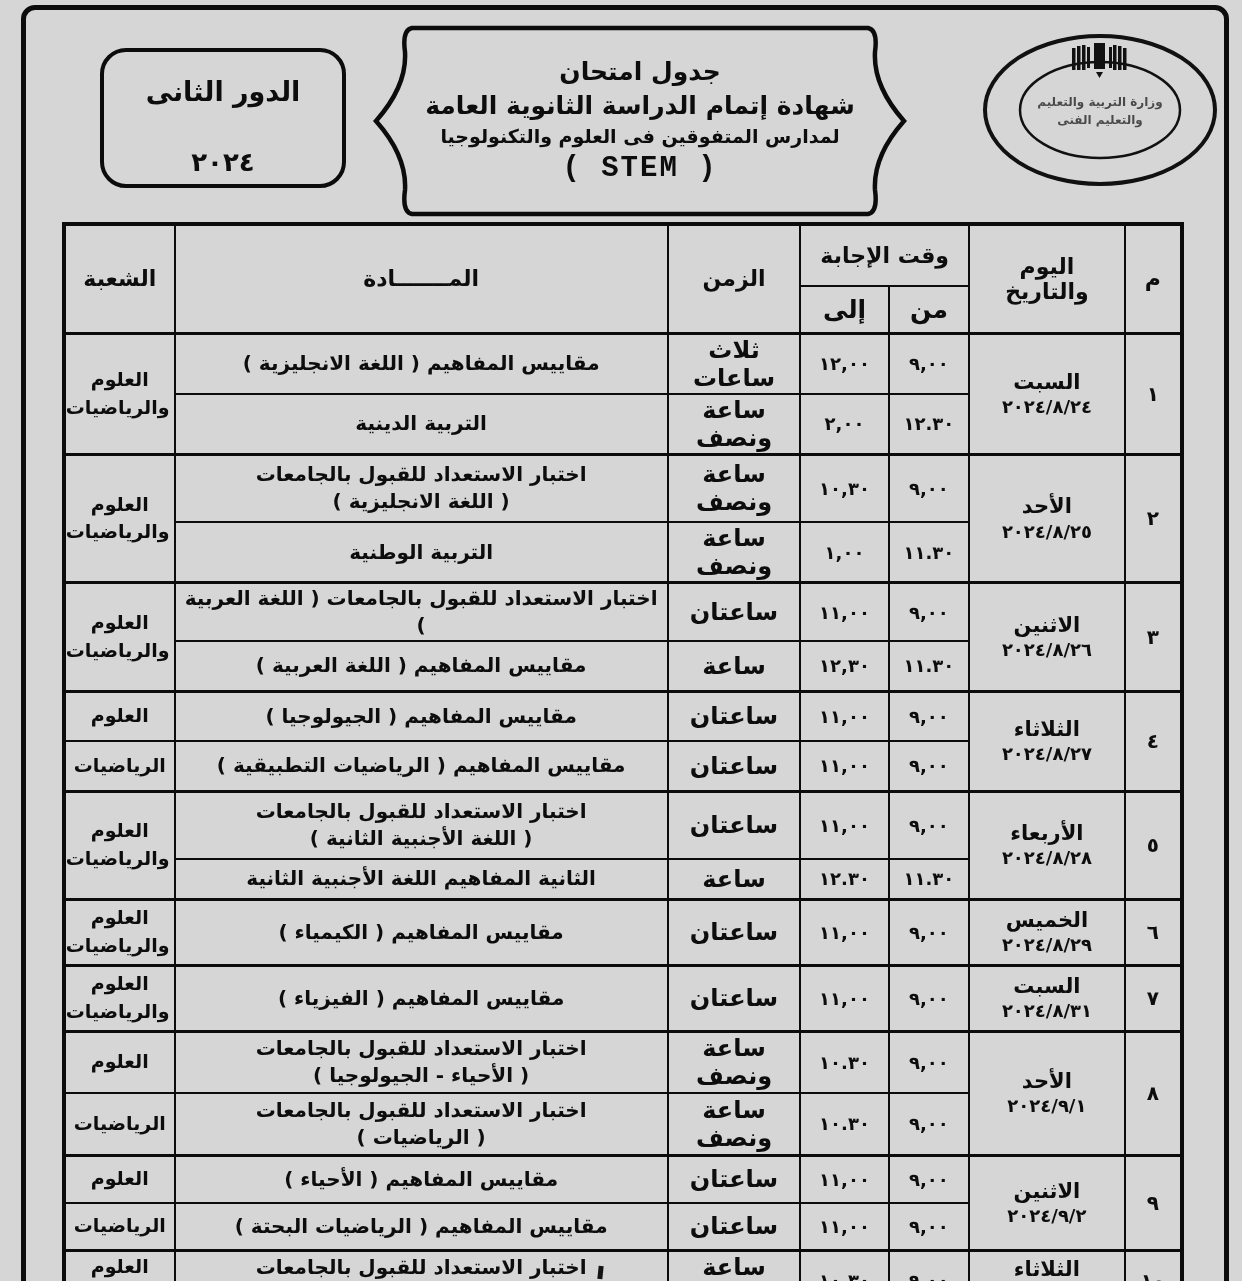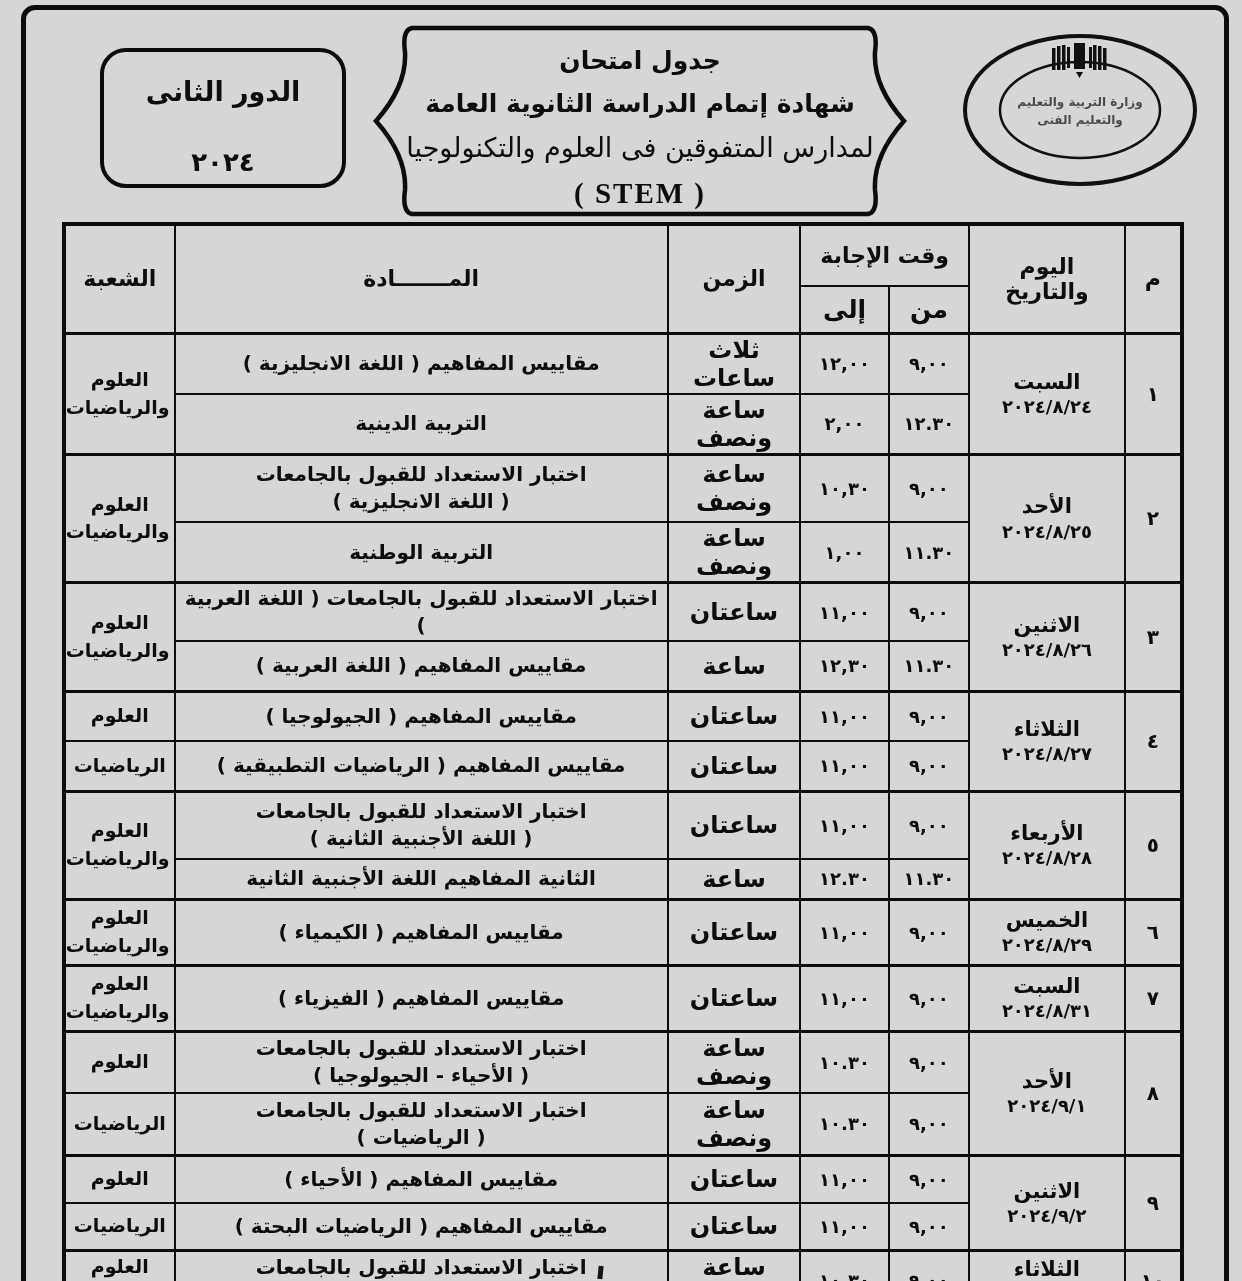--- a/index.html
+++ b/index.html
@@ -30,30 +30,30 @@
     background:#d6d6d6;
   }
   .round-box .l1 { margin-top:24px; font-size:27px; font-weight:bold; }
   .round-box .l2 { margin-top:40px; font-size:26px; font-weight:bold; letter-spacing:3px;text-align:center; }
 
   
   .plaque { position:absolute; left:370px; top:22px; width:540px; height:198px; }
   .plaque svg { position:absolute; inset:0; }
   .plaque .lines {
     position:absolute; inset:10px 20px;
-    display:flex; flex-direction:column; justify-content:flex-end; align-items:center;
-    gap:14px; text-align:center;
+    display:flex; flex-direction:column; justify-content:center; align-items:center;
+    gap:5px; text-align:center;
   }
   .plaque .t1 { font-size:25px; font-weight:bold; }
   .plaque .t2 { font-size:25px; font-weight:bold; }
-  .plaque .t3 { font-size:27px; font-weight:normal; }
-  .plaque .t4 { font-size:29px; font-weight:bold; font-family:Liberation Serif, serif; letter-spacing:2px; }
-
-  
-  .stamp { position:absolute; left:956px; top:28px; width:248px; height:164px; }
+  .plaque .t3 { font-size:19px; font-weight:bold; }
+  .plaque .t4 { font-size:29px; font-weight:bold; font-family:Liberation Mono, monospace; letter-spacing:2px; }
+
+  
+  .stamp { position:absolute; left:976px; top:28px; width:248px; height:164px; }
 
   
   table.schedule {
     position:absolute; left:62px; top:222px;
     width:1122px;
     border-collapse:collapse;
     table-layout:fixed;
     border:4px solid #0c0c0c;
     background:#d6d6d6;
   }

